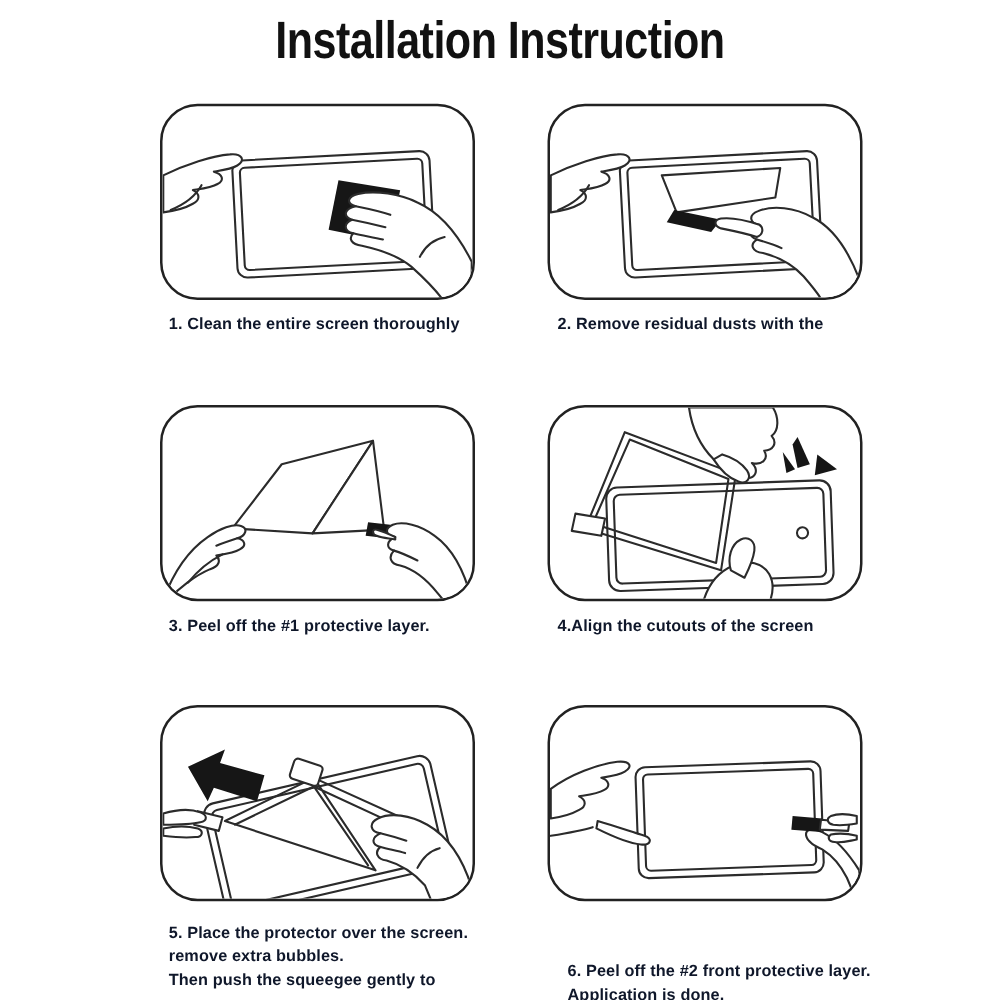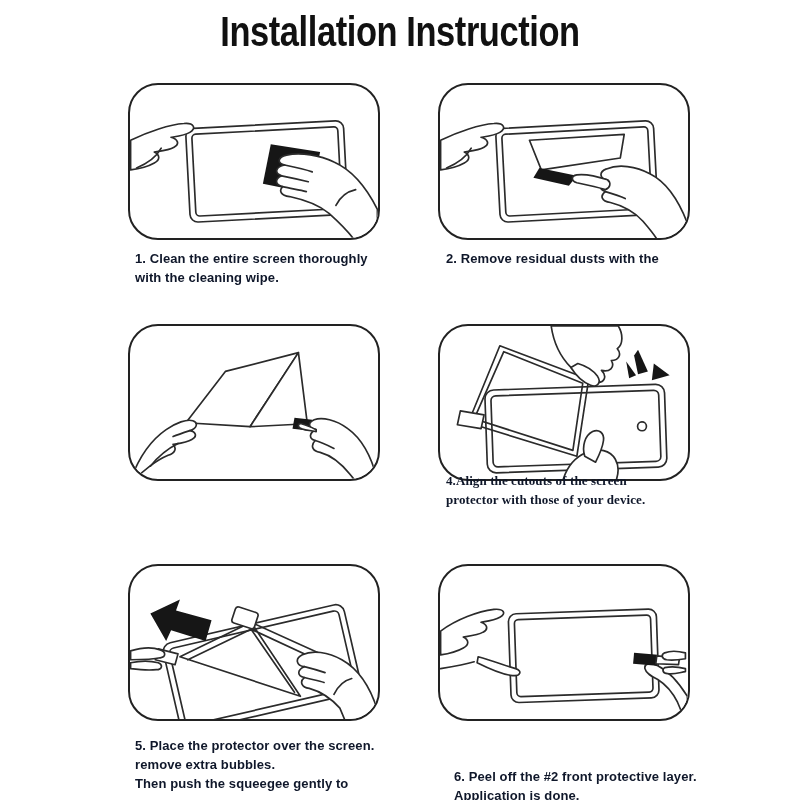--- a/index.html
+++ b/index.html
@@ -26,21 +26,21 @@
   .p5 { left:128px; top:564px; }
   .p6 { left:438px; top:564px; }
   .caption {
     position:absolute; font-size:13px; font-weight:bold; color:#0f172a;
     line-height:19px; letter-spacing:0.1px;
   }
   .caption div { white-space:nowrap; }
   .c1 { left:135px; top:249px; }
   .c2 { left:446px; top:249px; }
   .c3 { left:135px; top:491px; }
-  .c4 { left:446px; top:471px;font-family:Liberation Serif, serif; }
+  .c4 { left:446px; top:491px; }
   .c5 { left:135px; top:736px; }
   .c6 { left:454px; top:736px;margin-top:31px; }
   
   .ln   { fill:none; stroke:#2b2b2b; stroke-width:1.7; stroke-linecap:round; stroke-linejoin:round; }
   .hand { fill:#ffffff; stroke:#2b2b2b; stroke-width:1.7; stroke-linecap:round; stroke-linejoin:round; }
   .blk  { fill:#161616; stroke:none; }
 </style>
 </head>
 <body>
 
@@ -174,28 +174,29 @@
       <polygon class="hand" points="219,91 242,93 241,100 218,99"></polygon>
       <g>
         <path class="hand" d="M248,88 C240,86 232,86 227,88 C223,90 224,94 229,95 C235,96 242,95 248,94 Z"></path>
         <path class="hand" d="M248,104 C240,102 232,102 227,103 C224,105 225,109 230,109 C236,110 242,108 248,107 Z"></path>
       </g>
     </svg>
   </div>
 
   <div class="caption c1">
     <div>1. Clean the entire screen thoroughly</div>
-    <div>with the cleaning wipe.</div>
   </div>
   <div class="caption c2">
     <div>2. Remove residual dusts with the</div>
   </div>
+  <div class="caption c3">
+    <div>3. Peel off the #1 protective layer.</div>
+  </div>
   <div class="caption c4">
     <div>4.Align the cutouts of the screen</div>
-    <div>protector with those of your device.</div>
   </div>
   <div class="caption c5">
     <div>5. Place the protector over the screen.</div>
     <div>remove extra bubbles.</div>
     <div>Then push the squeegee gently to</div>
   </div>
   <div class="caption c6">
     <div>6. Peel off the #2 front protective layer.</div>
     <div>Application is done.</div>
   </div>

